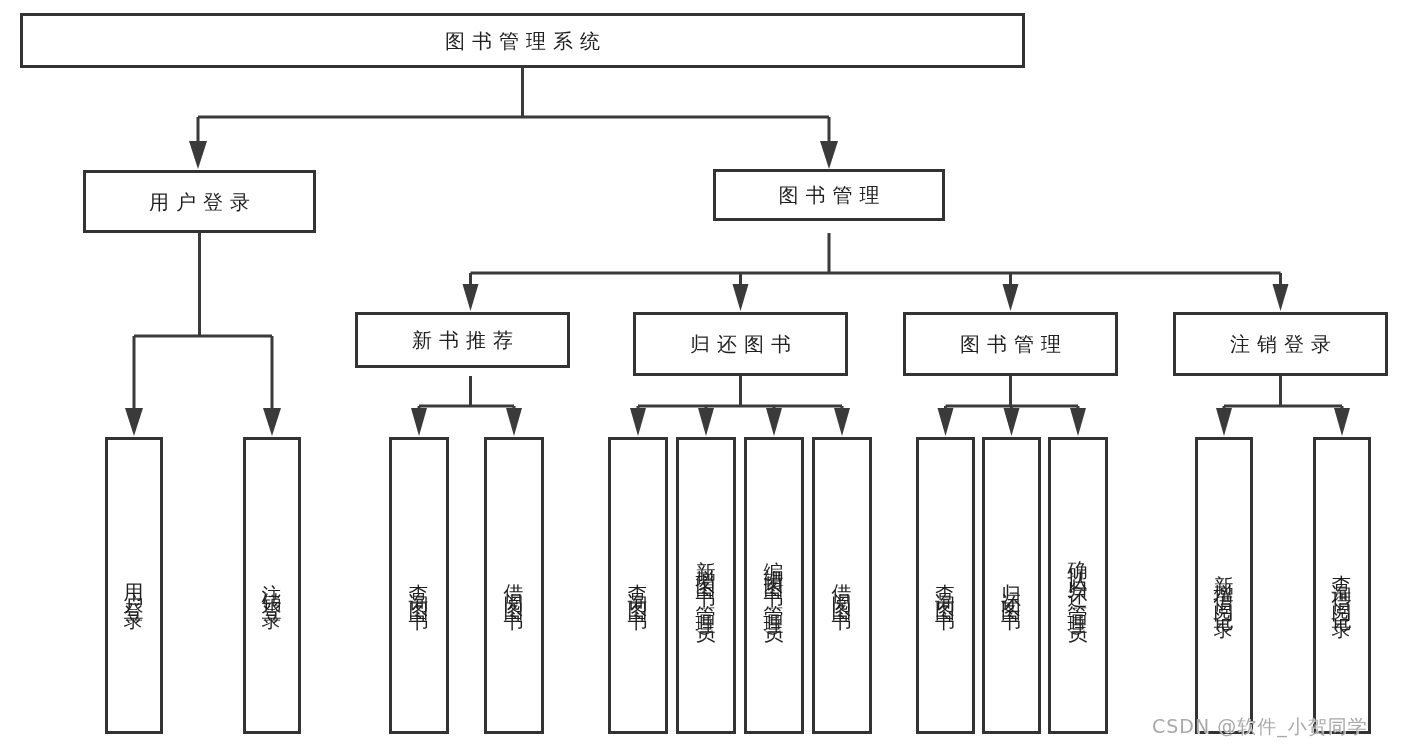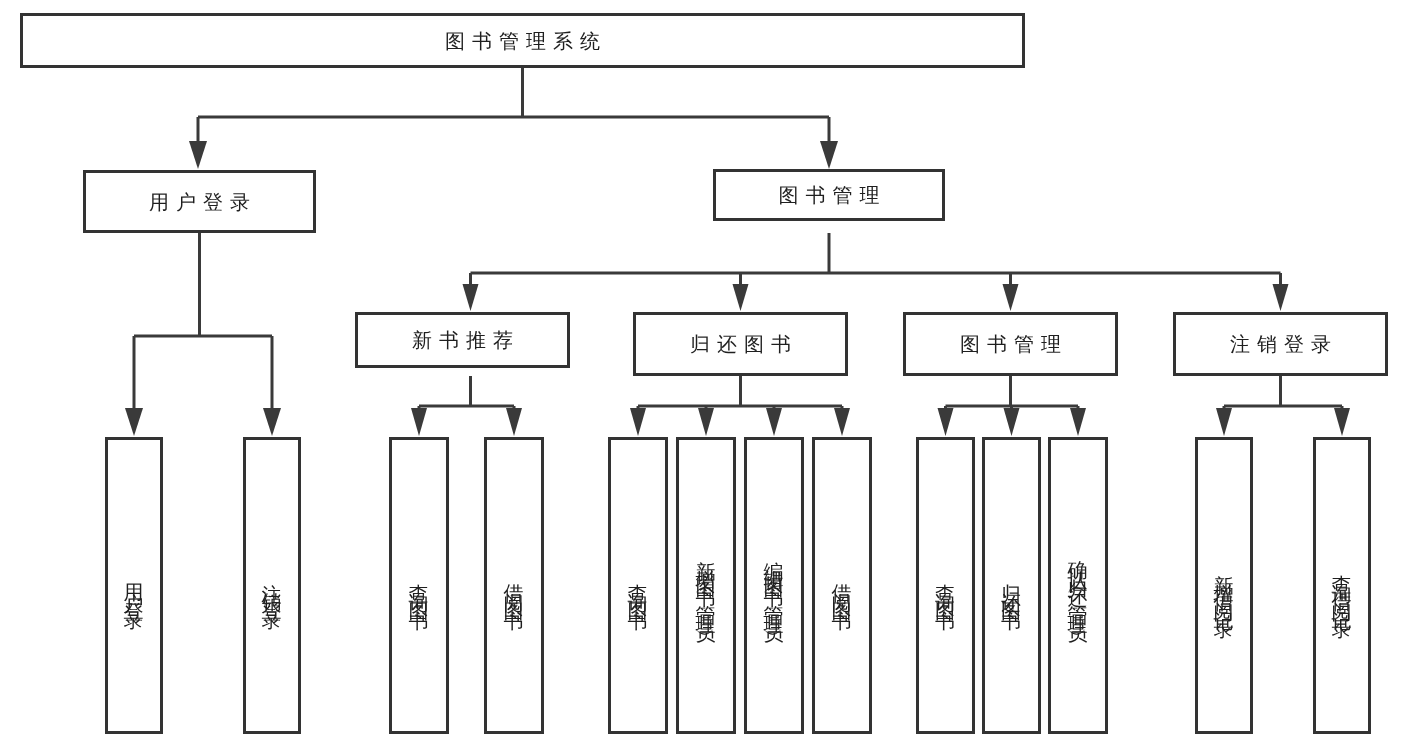--- a/index.html
+++ b/index.html
@@ -159,14 +159,15 @@
   <div class="box v" style="left:744px; top:437px; width:60px; height:297px">编辑图书（管理员）</div>
   <div class="box v" style="left:812px; top:437px; width:60px; height:297px">借阅图书</div>
 
   <div class="box v" style="left:916px; top:437px; width:59px; height:297px">查询图书</div>
   <div class="box v" style="left:982px; top:437px; width:59px; height:297px">归还图书</div>
   <div class="box v" style="left:1048px; top:437px; width:60px; height:297px">确认归还（管理员）</div>
 
   <div class="box v" style="left:1195px; top:437px; width:58px; height:297px">新增借阅记录</div>
   <div class="box v" style="left:1313px; top:437px; width:58px; height:297px">查询借阅记录</div>
 
+  <div class="watermark">CSDN @软件_小贺同学</div>
 
 </div>
 
 </body></html>

